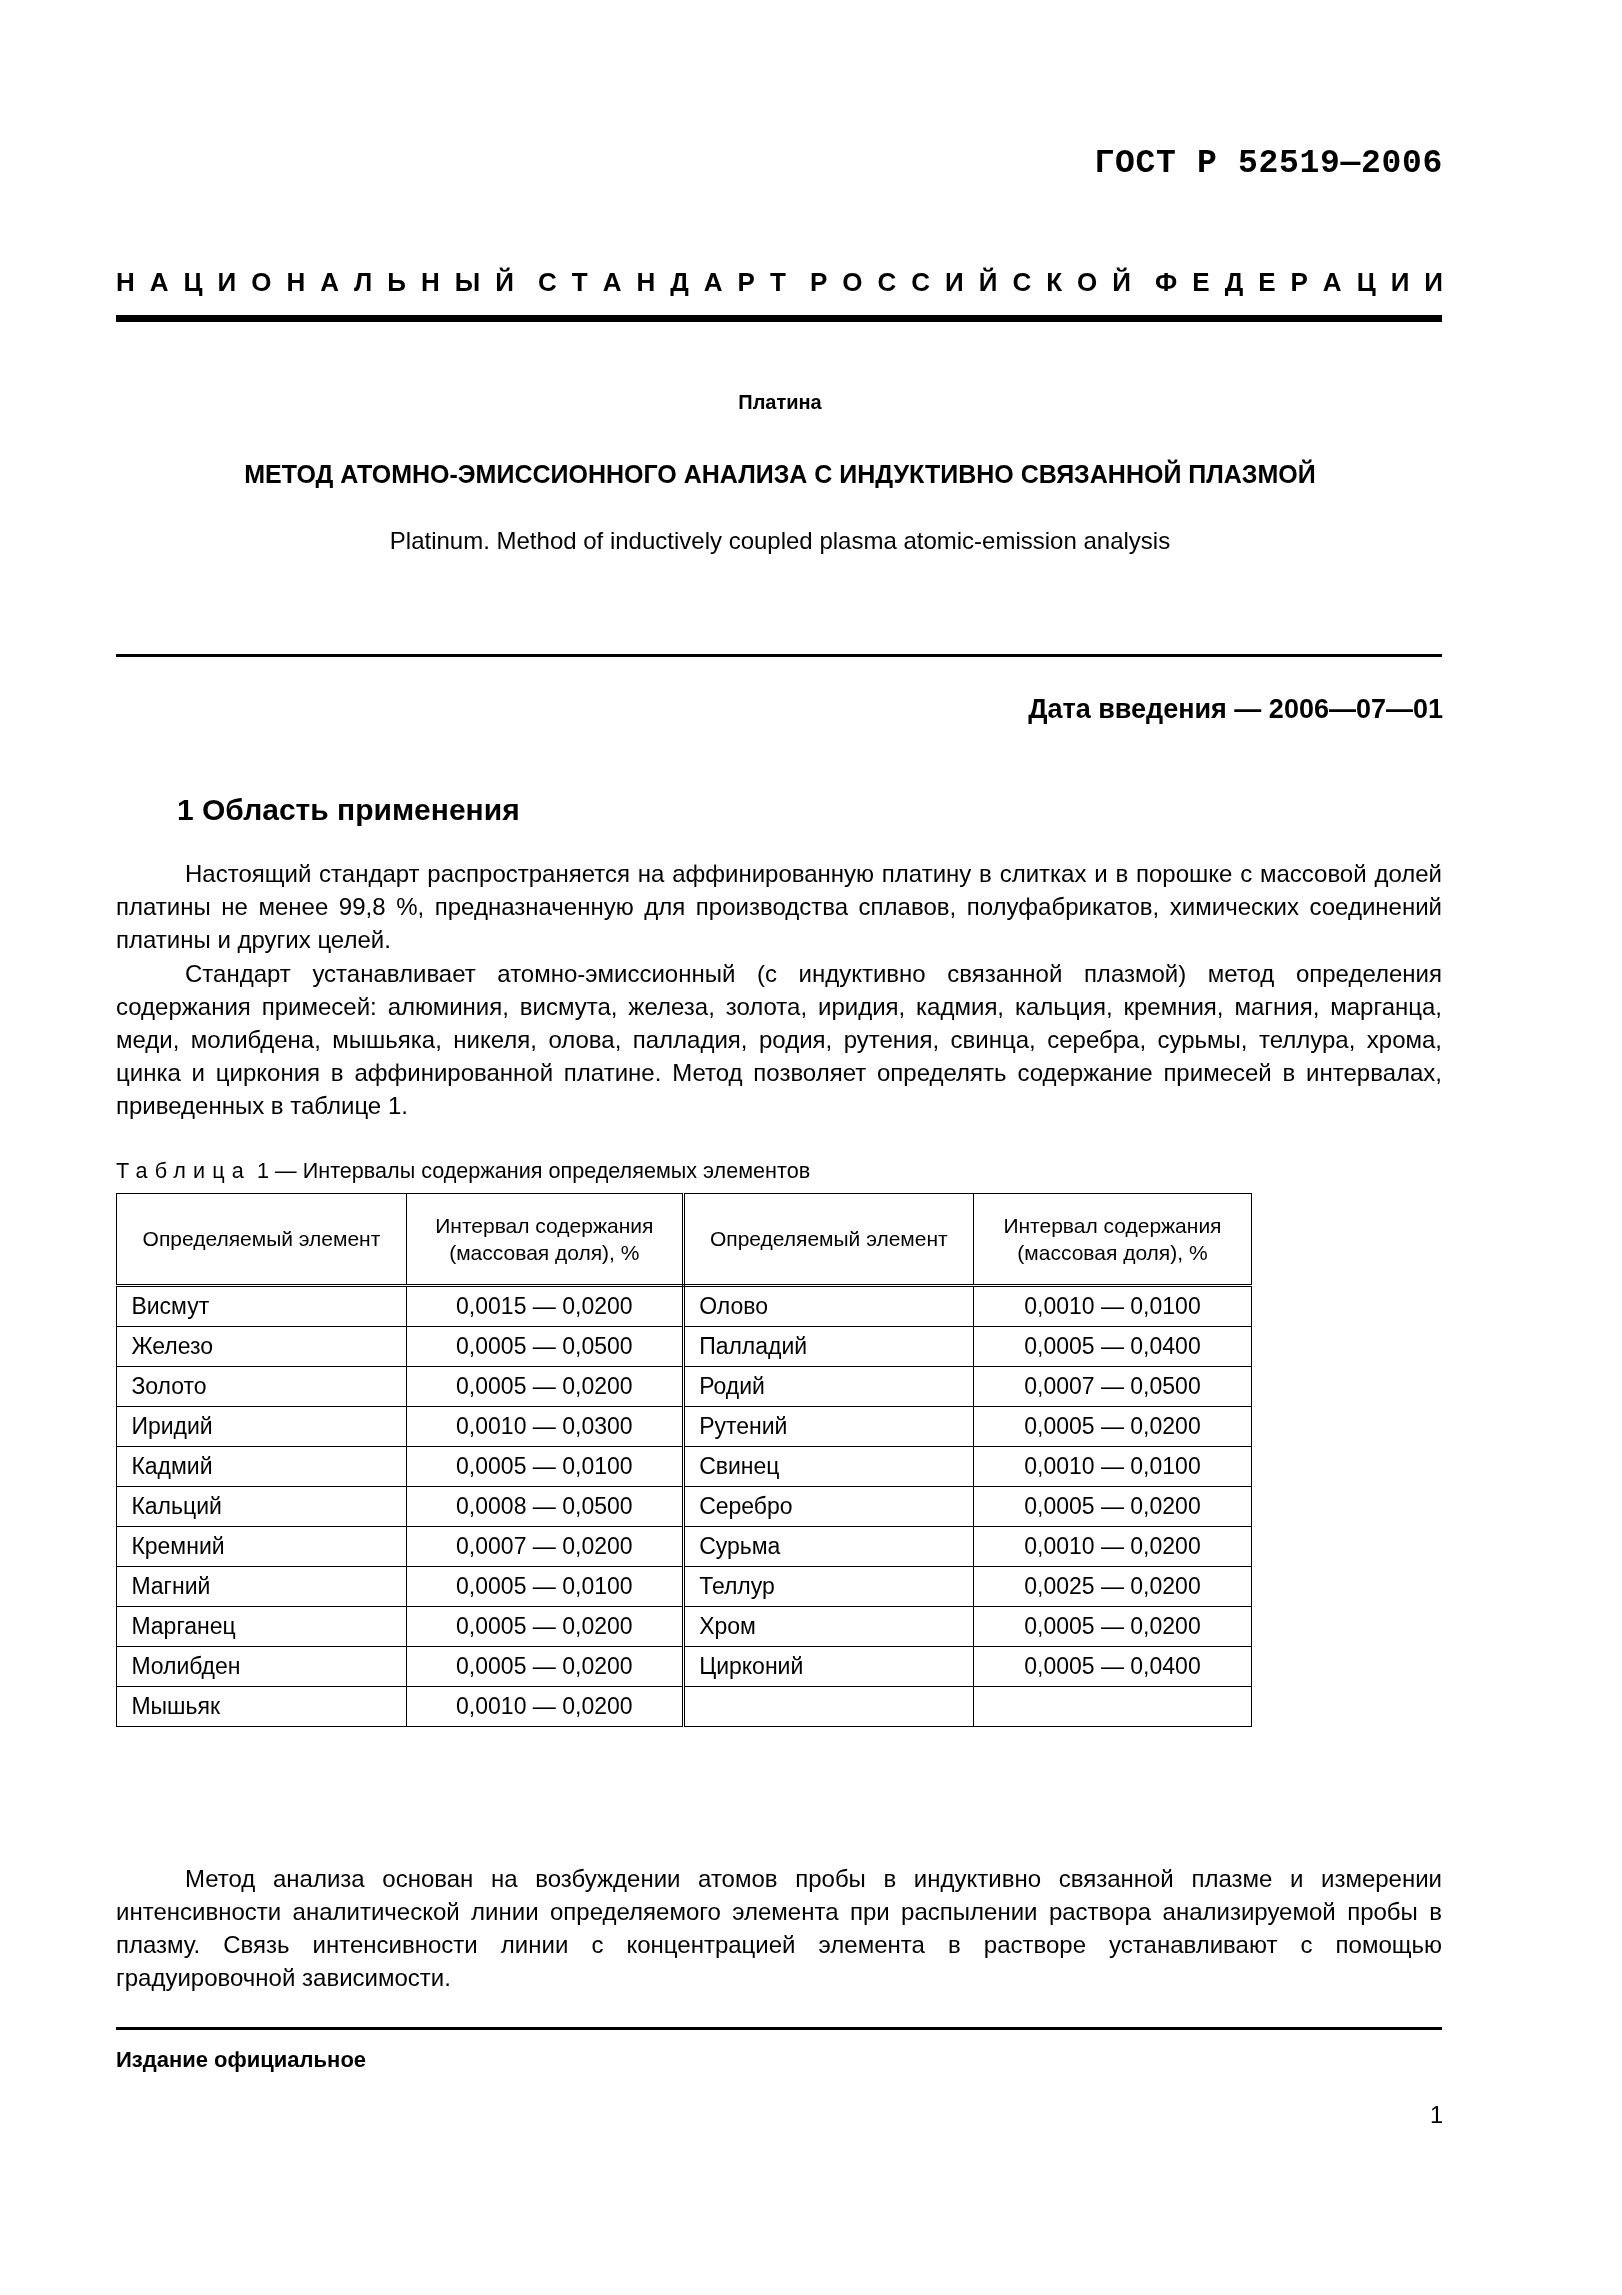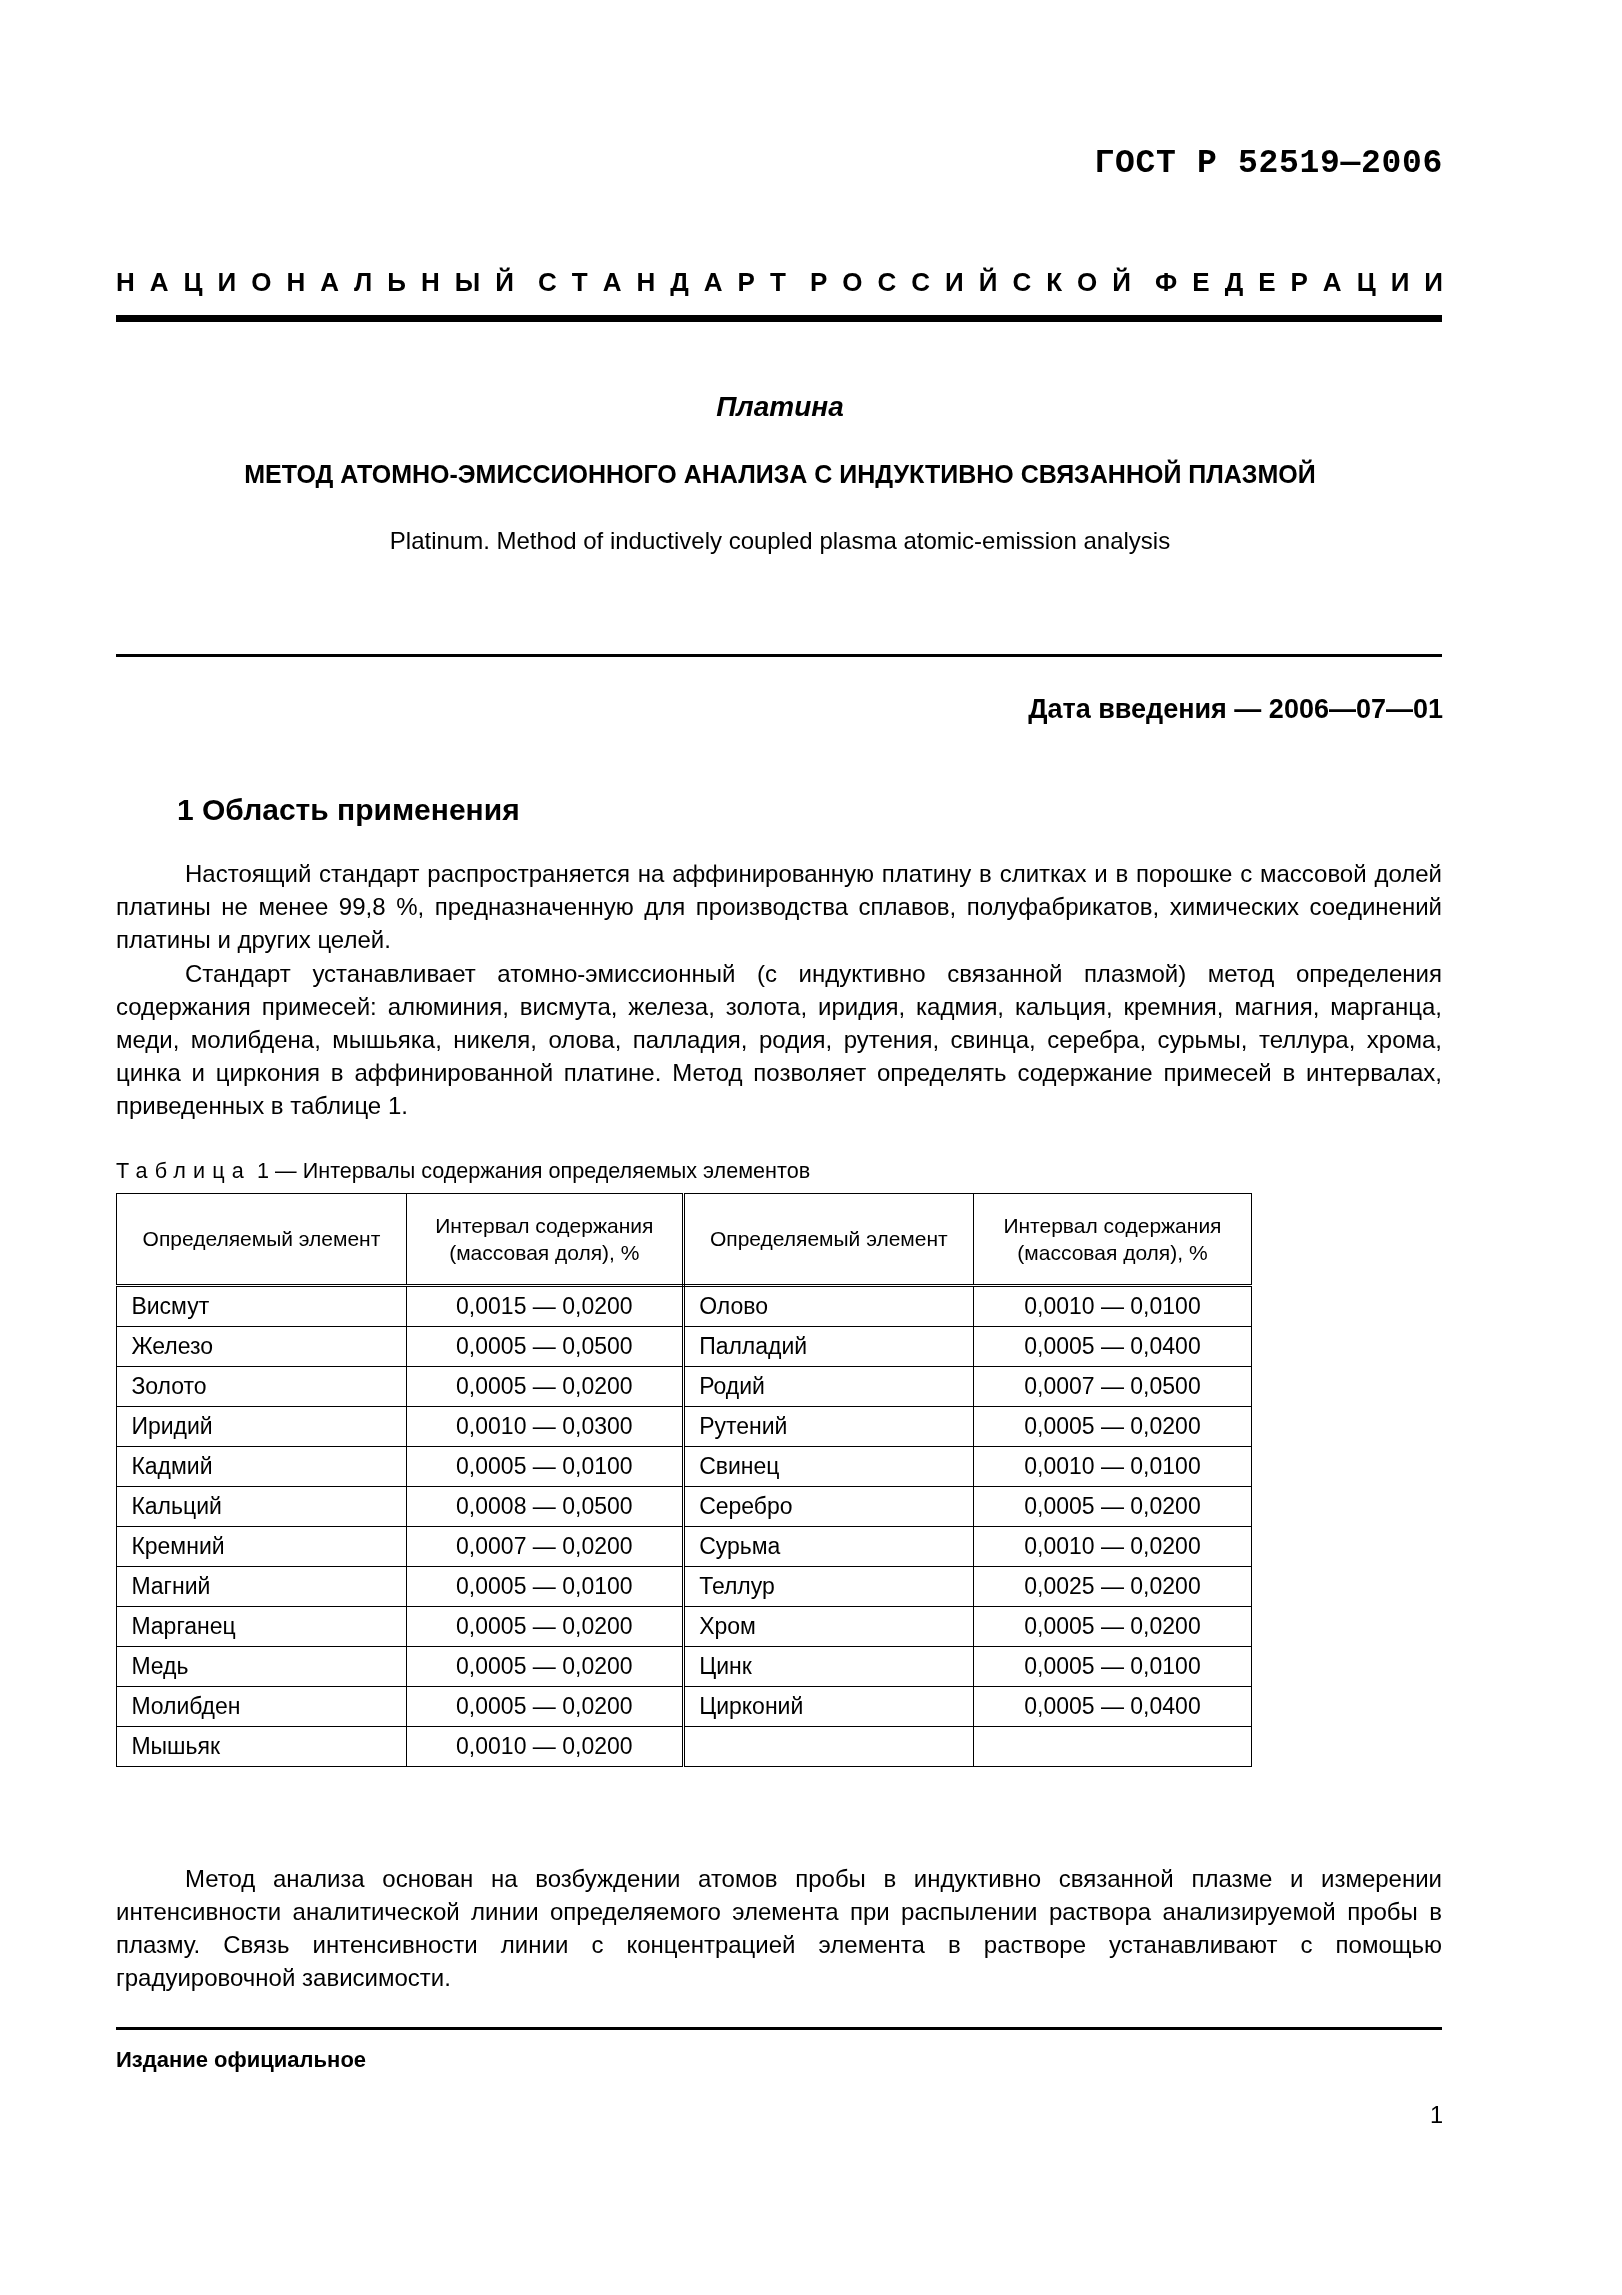--- a/index.html
+++ b/index.html
@@ -4,21 +4,21 @@
 <style>
   html, body { margin: 0; padding: 0; background: #ffffff; }
   body { width: 1623px; height: 2295px; position: relative; overflow: hidden;
          font-family: "Liberation Sans", "DejaVu Sans", sans-serif; color: #000; }
   .abs { position: absolute; }
   .gost-number { right: 180px; top: 145px; font-size: 33px; font-weight: bold; letter-spacing: 0.7px; font-family: Liberation Mono, monospace; }
   .national { left: 116px; right: 180px; top: 267px; font-size: 26px; font-weight: bold;
               display: flex; justify-content: space-between; }
   .national span { display: inline-block; }
   .rule-thick { left: 116px; width: 1326px; top: 315px; height: 6.5px; background: #000; }
-  .product { left: 0; width: 1560px; top: 391px; text-align: center; font-size: 28px; font-weight: bold; font-style: italic; }
+  .product { left: 0; width: 1560px; top: 391px; text-align: center; font-size: 20px; font-weight: bold; }
   .title-ru { left: 0; width: 1560px; top: 460px; text-align: center; font-size: 25px; font-weight: bold; }
   .title-en { left: 0; width: 1560px; top: 527px; text-align: center; font-size: 24px; }
   .rule-mid { left: 116px; width: 1326px; top: 654px; height: 3.3px; background: #000; }
   .date { right: 180px; top: 694px; font-size: 27px; font-weight: bold; }
   .heading { left: 177px; top: 793px; font-size: 30px; font-weight: bold; }
   .para { left: 116px; width: 1326px; font-size: 24px; line-height: 33px; text-align: justify;
           text-indent: 69px; margin: 0; }
   .p1 { top: 857px; }
   .p2 { top: 957px; }
   .caption { left: 116px; top: 1158px; font-size: 21.6px; }
@@ -164,26 +164,20 @@
         <td class="name">Теллур</td>
         <td class="val">0,0025 — 0,0200</td>
       </tr>
       <tr>
         <td class="name">Марганец</td>
         <td class="val mid">0,0005 — 0,0200</td>
         <td class="name">Хром</td>
         <td class="val">0,0005 — 0,0200</td>
       </tr>
       <tr>
-        <td class="name">Медь</td>
-        <td class="val mid">0,0005 — 0,0200</td>
-        <td class="name">Цинк</td>
-        <td class="val">0,0005 — 0,0100</td>
-      </tr>
-      <tr>
         <td class="name">Молибден</td>
         <td class="val mid">0,0005 — 0,0200</td>
         <td class="name">Цирконий</td>
         <td class="val">0,0005 — 0,0400</td>
       </tr>
       <tr>
         <td class="name">Мышьяк</td>
         <td class="val mid">0,0010 — 0,0200</td>
         <td class="name"></td>
         <td class="val"></td>

